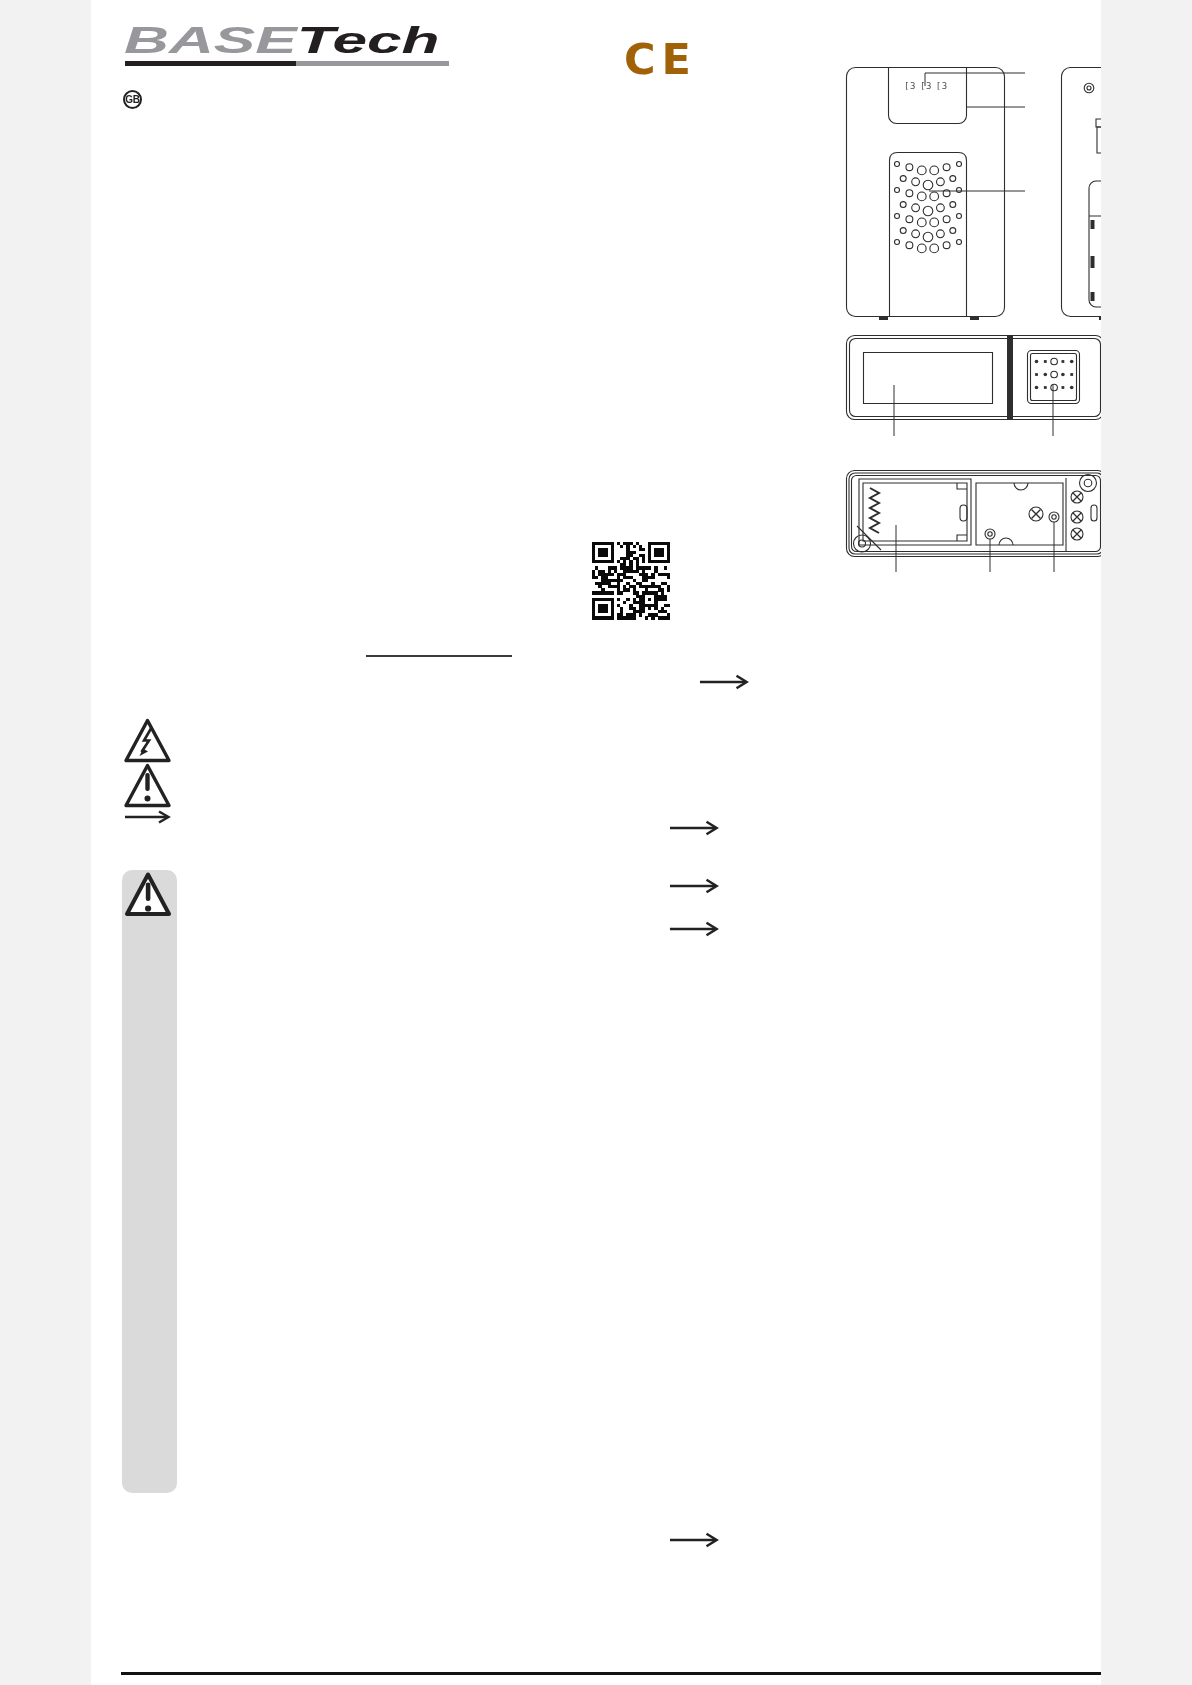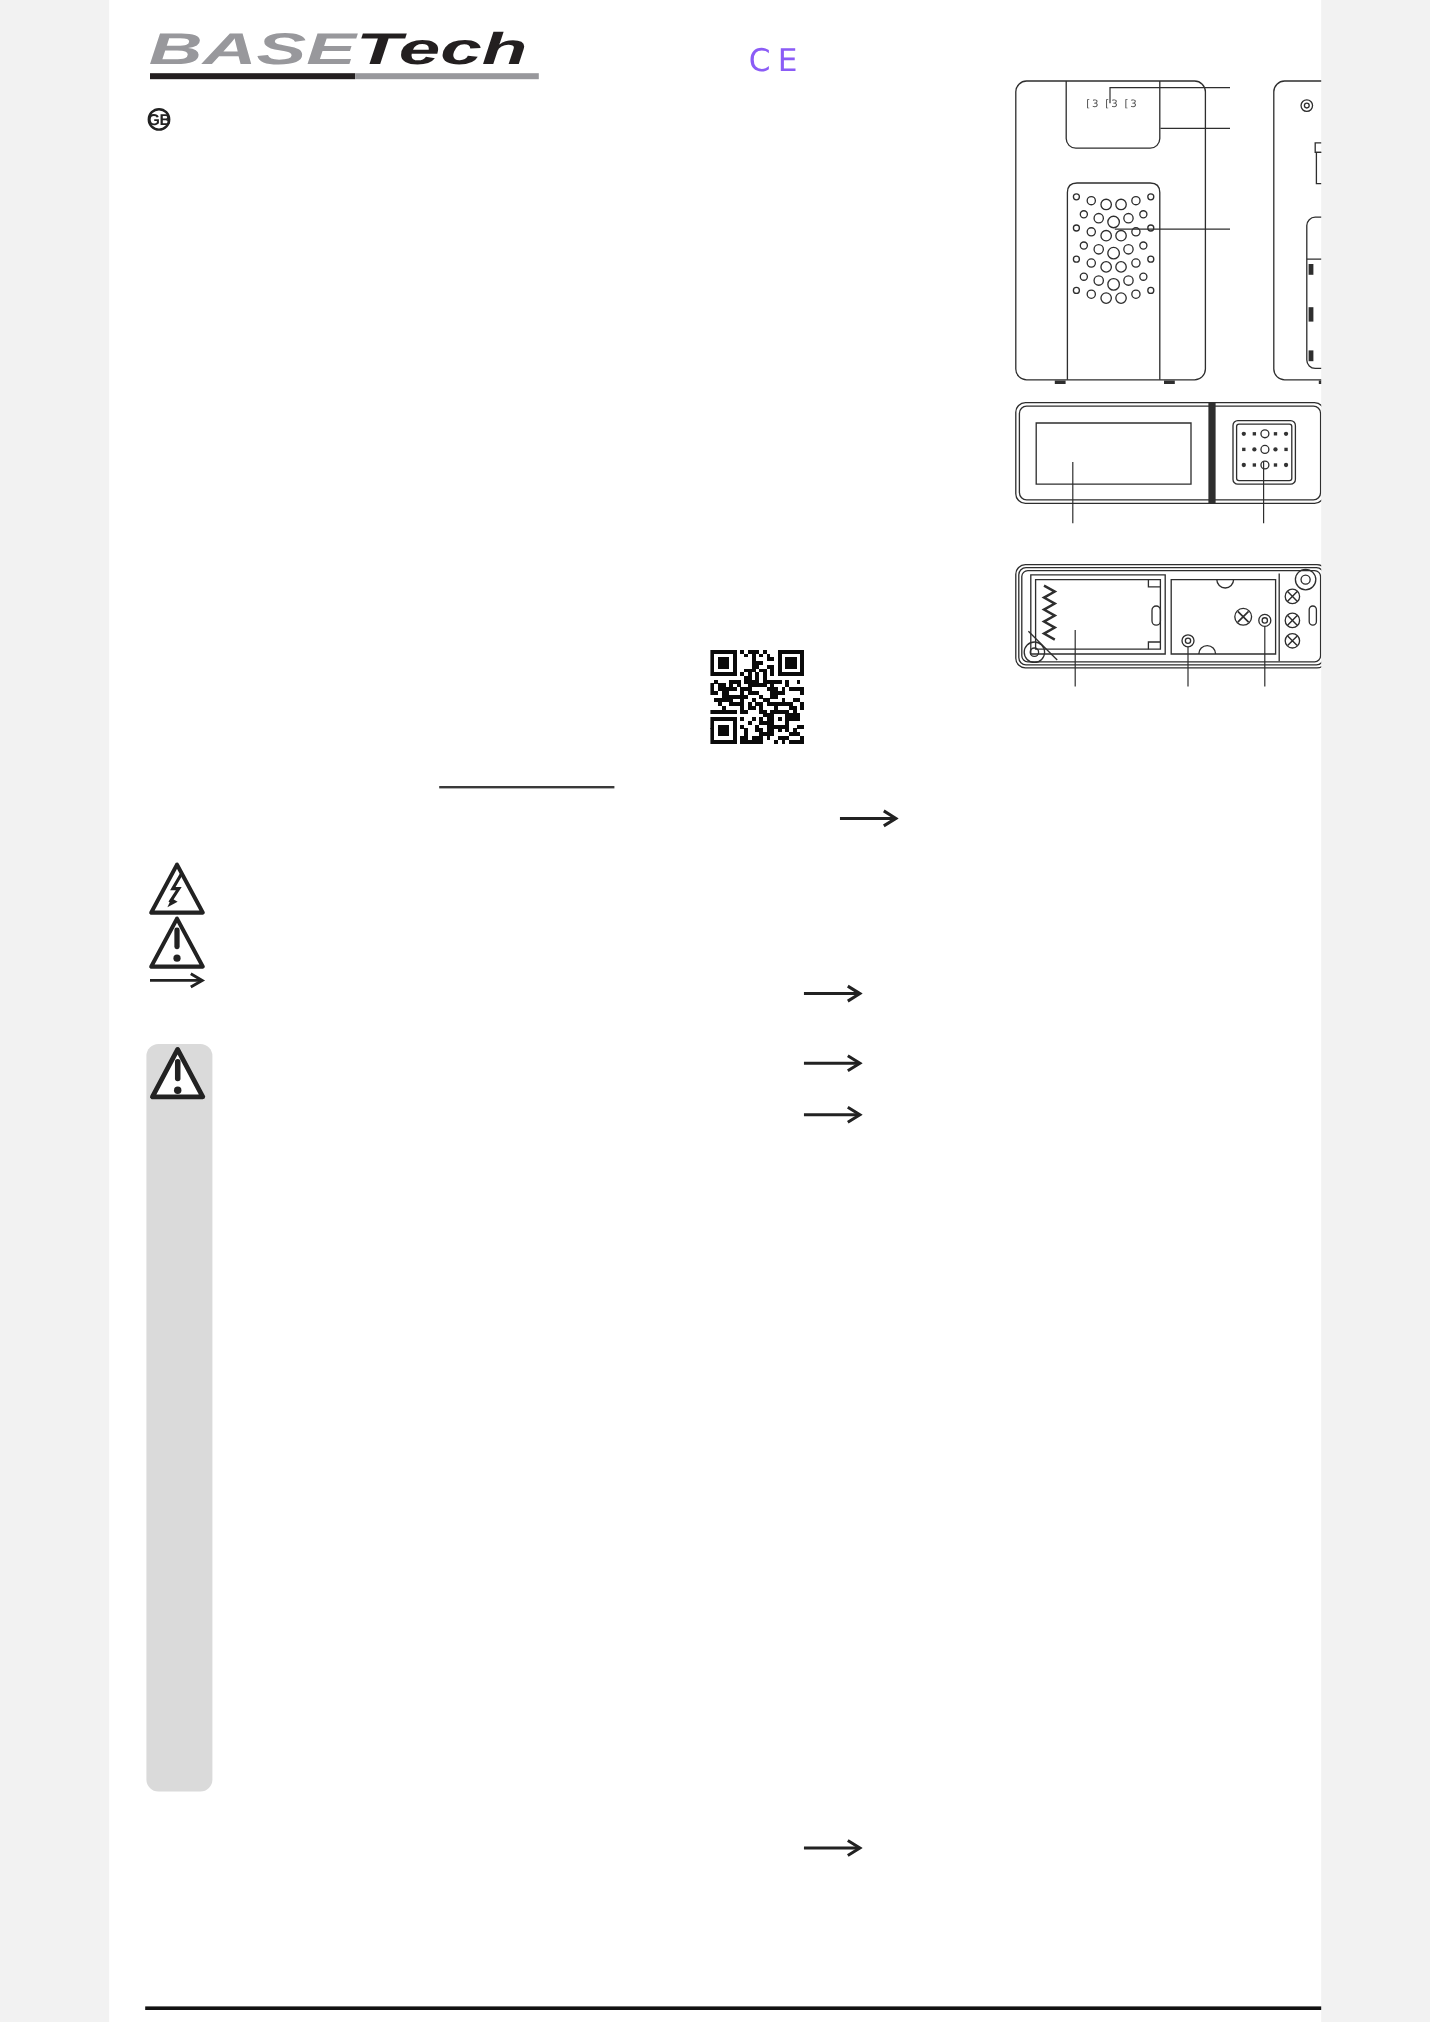--- a/index.html
+++ b/index.html
@@ -8,23 +8,23 @@
   
   .logo-text{position:absolute;left:33px;top:22px;font-style:italic;font-weight:bold;font-size:37px;
              line-height:1;transform:scaleX(1.68);transform-origin:0 0;white-space:nowrap;}
   .logo-base{color:#98989c;}
   .logo-tech{color:#231f20;}
   .logo-underline{position:absolute;left:34px;top:61px;width:324px;height:4.5px;display:flex;}
   .u-dark{width:171px;background:#231f20;}
   .u-gray{flex:1;background:#98989c;}
   .gb-badge{position:absolute;left:32px;top:90px;width:19px;height:19px;border:2px solid #222;
             border-radius:50%;display:flex;align-items:center;justify-content:center;
-            font-size:13px;font-weight:bold;color:#222;letter-spacing:-.3px;box-sizing:border-box;}
-  .ce-mark{position:absolute;left:533px;top:38px;font-family:"DejaVu Sans",sans-serif;font-weight:normal;
-           font-size:26px;letter-spacing:6px;color:#8b5cf6;line-height:1;}
+            font-size:10px;font-weight:bold;color:#222;letter-spacing:-.3px;box-sizing:border-box;}
+  .ce-mark{position:absolute;left:533px;top:38px;font-family:"DejaVu Sans",sans-serif;font-weight:bold;
+           font-size:43px;letter-spacing:6px;color:#a16207;line-height:1;}
   
   .diagrams{position:absolute;left:700px;top:55px;width:492px;height:530px;}
   .diagrams path,.diagrams rect,.diagrams circle,.diagrams line,.diagrams polyline
       {vector-effect:non-scaling-stroke;}
   
   .qr{position:absolute;left:501px;top:541px;}
   
   .link-rule{position:absolute;left:275px;top:655px;width:146px;height:1.6px;background:#3a3a3a;}
   .footer-rule{position:absolute;left:30px;top:1672px;width:1133px;height:2.5px;background:#121212;}
   

